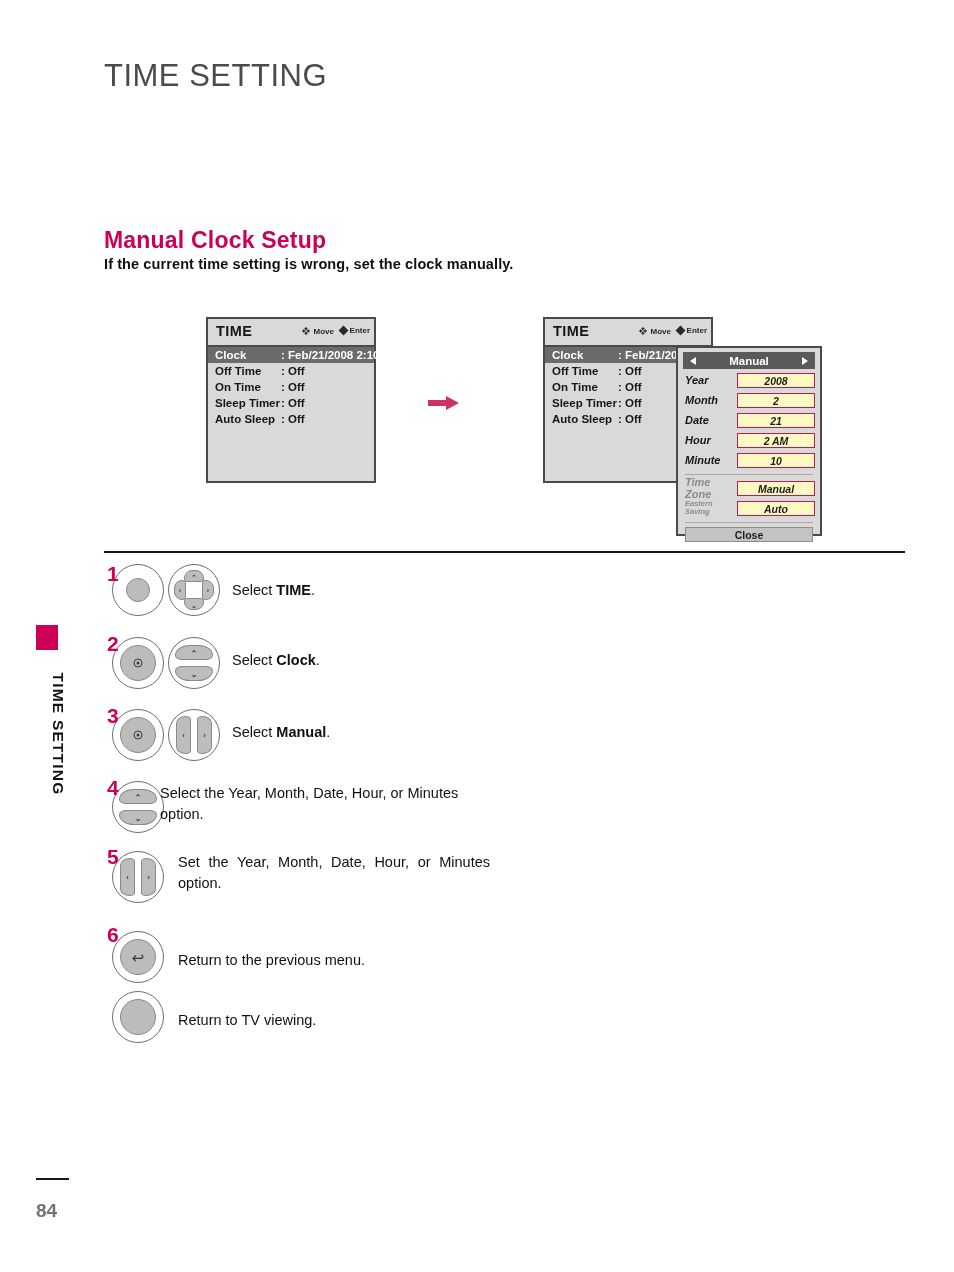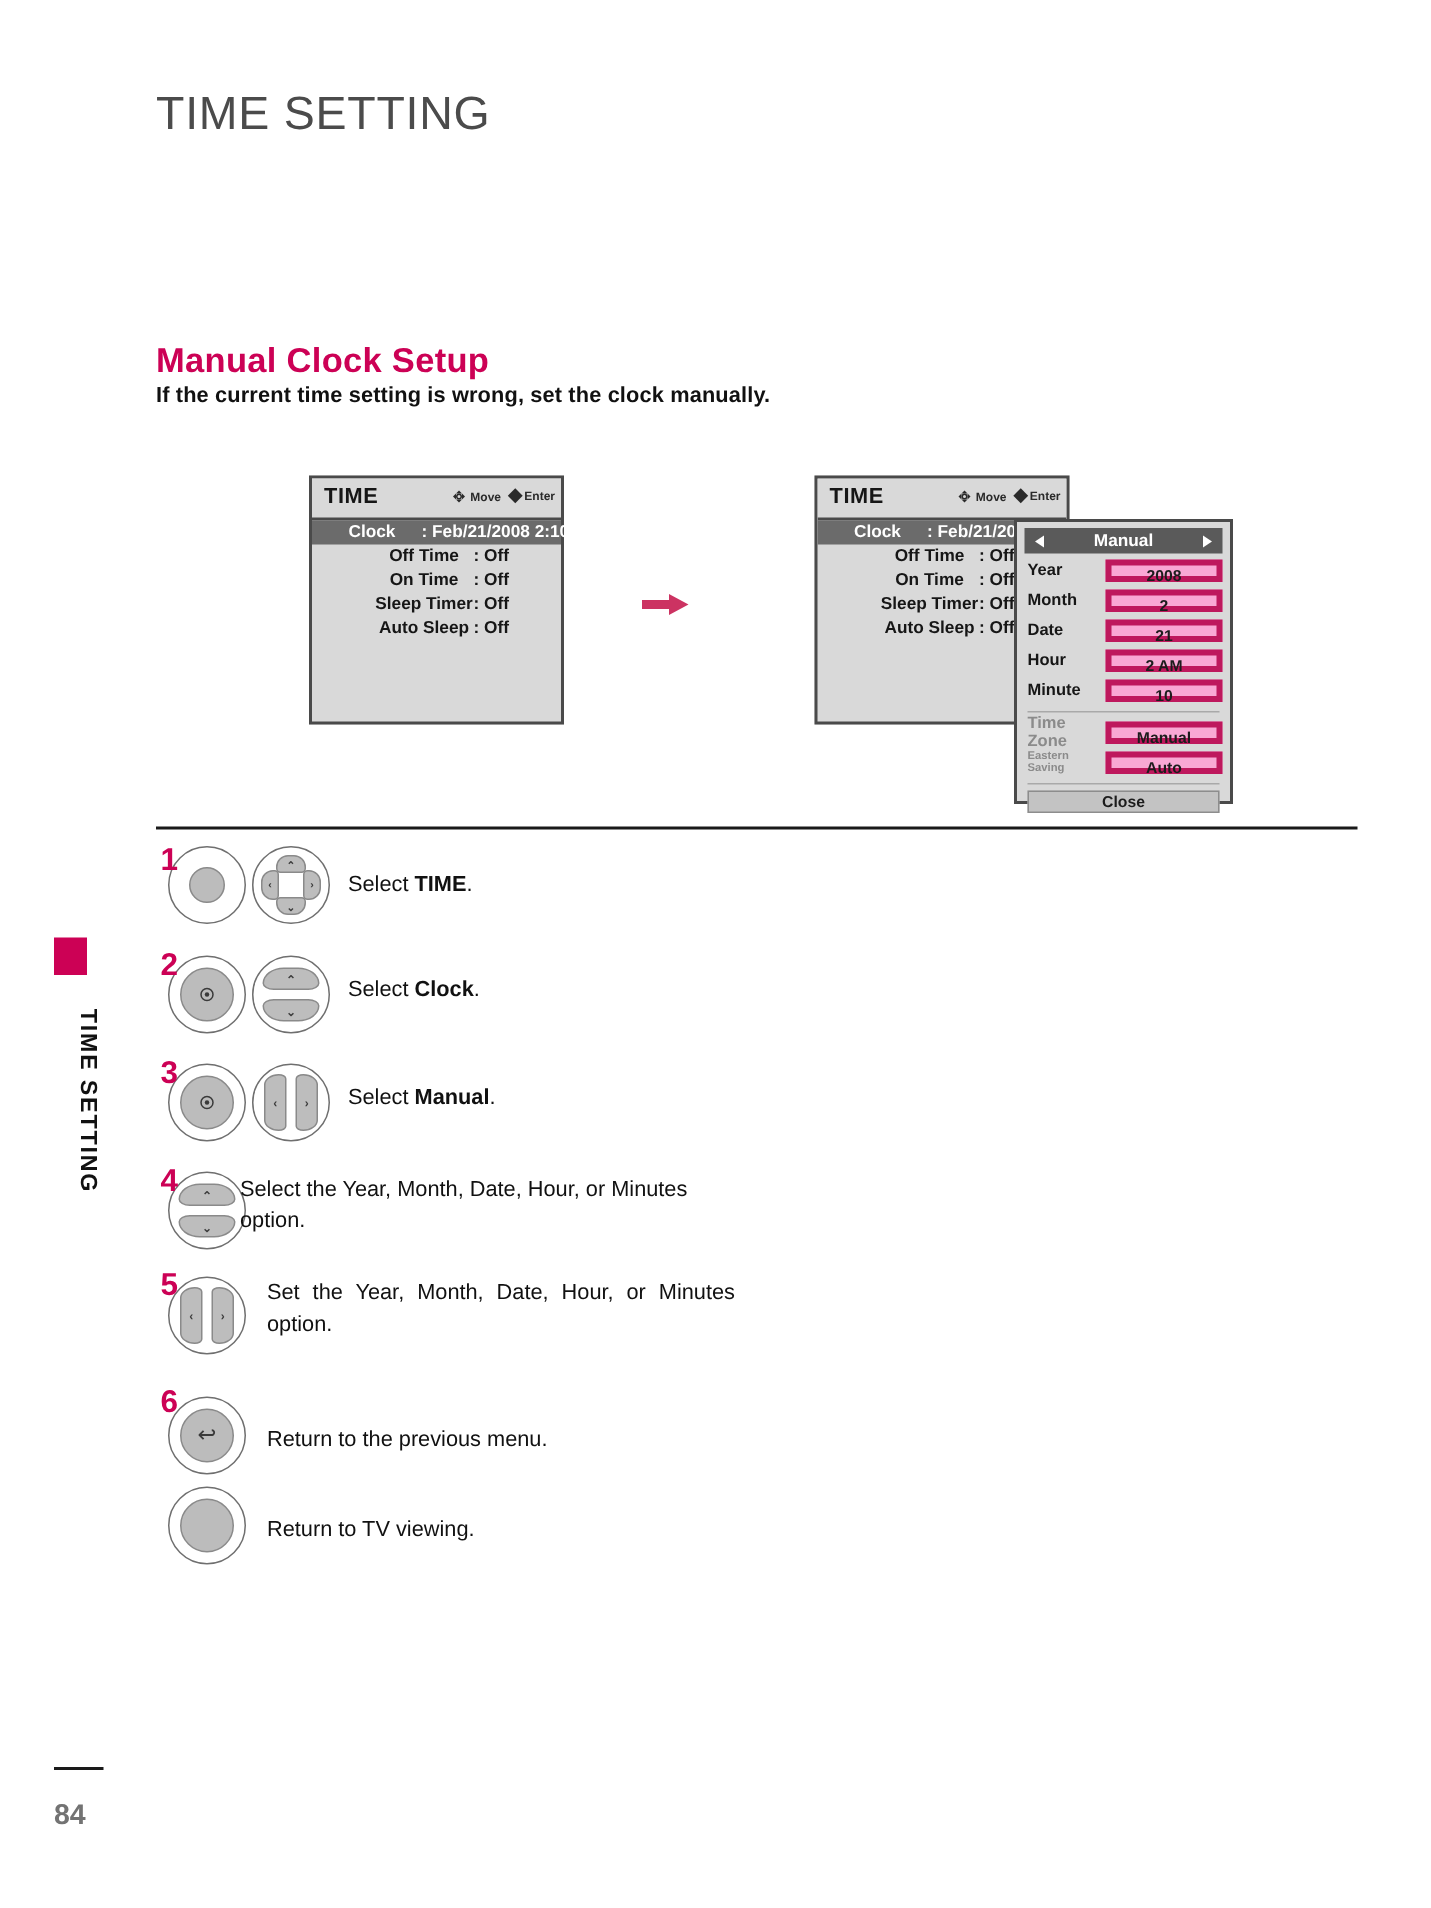--- a/index.html
+++ b/index.html
@@ -126,21 +126,21 @@
     border: 1px solid #2a2a2a; border-radius: 50%;
     box-sizing: border-box;
   }
   .diamond-mini {
     width: 7px; height: 7px;
     background: #2a2a2a;
     transform: rotate(45deg);
     display: inline-block;
   }
 
-  .osd-list { padding: 0; text-align: center; }
+  .osd-list { padding: 0; }
   .osd-row {
     height: 16px;
     line-height: 16px;
     font-size: 11.5px;
     font-weight: bold;
     color: #161616;
     position: relative;
     padding-left: 7px;
     white-space: nowrap;
   }
@@ -198,39 +198,40 @@
     border-bottom: 4px solid transparent;
   }
   .mdlg-head .tri-l { left: 7px; border-right: 6px solid #fff; }
   .mdlg-head .tri-r { right: 7px; border-left: 6px solid #fff; }
 
   .mrow {
     display: flex;
     align-items: center;
     height: 18px;
     margin-top: 2px;
+    font-style: italic;
   }
   .mrow .mlbl {
     width: 52px;
     font-size: 11px;
     font-weight: bold;
     color: #161616;
     padding-left: 2px;
   }
   .mrow .mlbl.dim { color: #8b8b8b; }
   .mrow .mlbl.two {
     font-size: 7.5px;
     line-height: 8px;
   }
   .mrow .mval {
     flex: 1;
     height: 15px;
     line-height: 15px;
-    background: #f9a8d4;
-    border: 4px solid #be185d;
+    background: #fef9c3;
+    border: 1px solid #be185d;
     text-align: center;
     font-size: 10.5px;
     font-weight: bold;
     color: #1c1c1c;
     box-sizing: border-box;
   }
   .mdiv {
     height: 1px;
     background: #a9a9a9;
     margin: 5px 2px 4px 2px;

